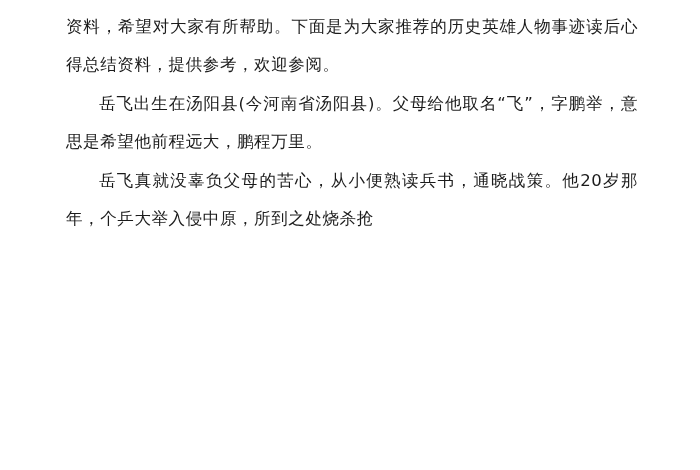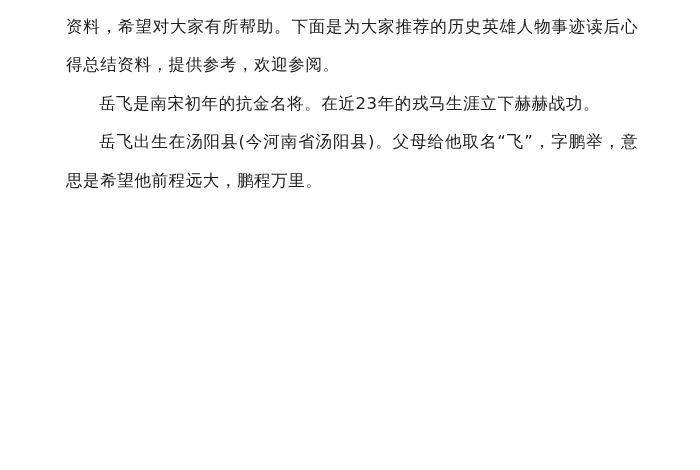--- a/index.html
+++ b/index.html
@@ -43,16 +43,16 @@
   .para.clipped-bottom {
     
   }
 </style>
 </head>
 <body>
 
 <div class="page">
   <div class="doc-body">
     <p class="para clipped-top">料，可供大家参考。以下是小编整理的历史英雄人物事迹读后心得总结资料，希望对大家有所帮助。下面是为大家推荐的历史英雄人物事迹读后心得总结资料，提供参考，欢迎参阅。</p>
-    <p class="para">岳飞是南宋初年的抗金名将。在近23年的戎马生涯立下赫赫战功。</p>
     <p class="para">岳飞出生在汤阳县(今河南省汤阳县)。父母给他取名“飞”，字鹏举，意思是希望他前程远大，鹏程万里。</p>
+    <p class="para clipped-bottom">岳飞真就没辜负父母的苦心，从小便熟读兵书，通晓战策。他20岁那年，个乒大举入侵中原，所到之处烧杀抢</p>
   </div>
 </div>
 
 </body></html>

